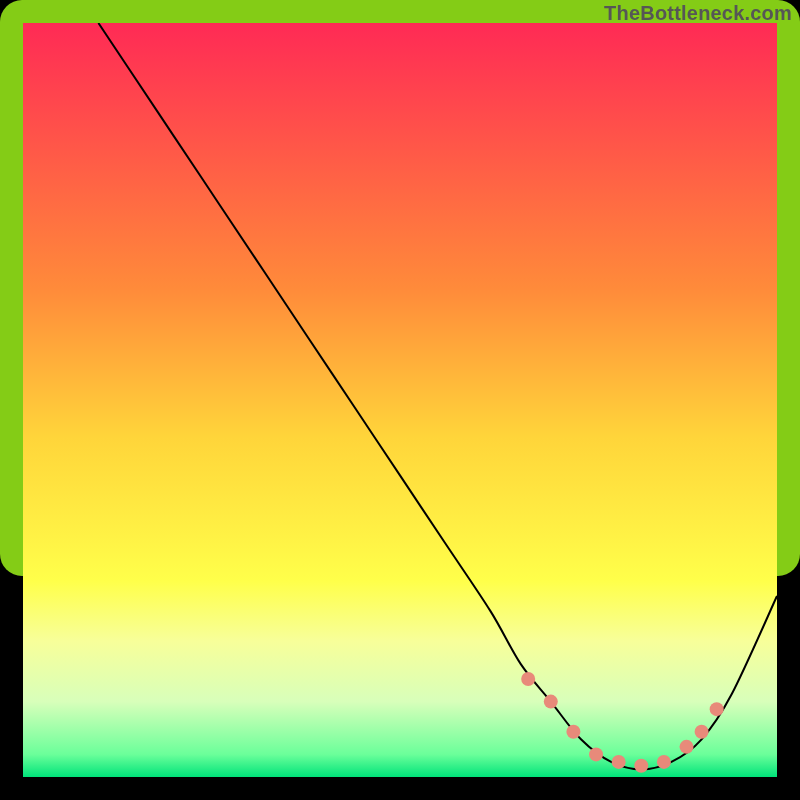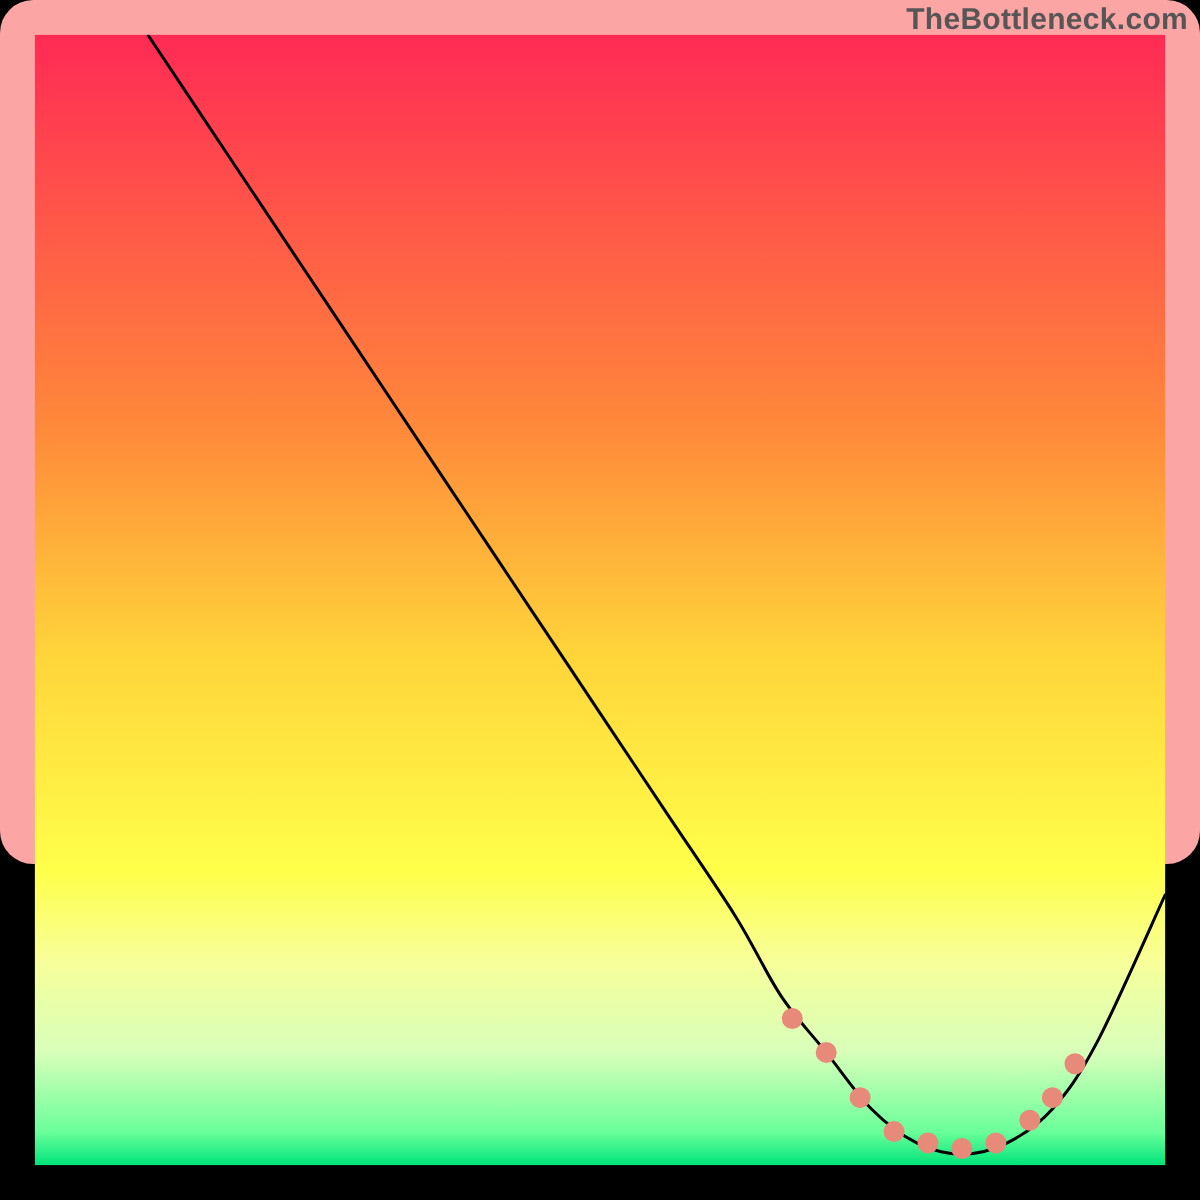--- a/index.html
+++ b/index.html
@@ -9,21 +9,21 @@
     height: 800px;
     background: #000;
     overflow: hidden;
   }
   .frame {
     position: absolute;
     left: 0;
     top: 0;
     width: 800px;
     height: 576px;
-    background: #fca5a5;
+    background: #84cc16;
     border-radius: 22px;
   }
   .plot {
     position: absolute;
     left: 23px;
     top: 23px;
     width: 754px;
     height: 754px;
     overflow: hidden;
   }

